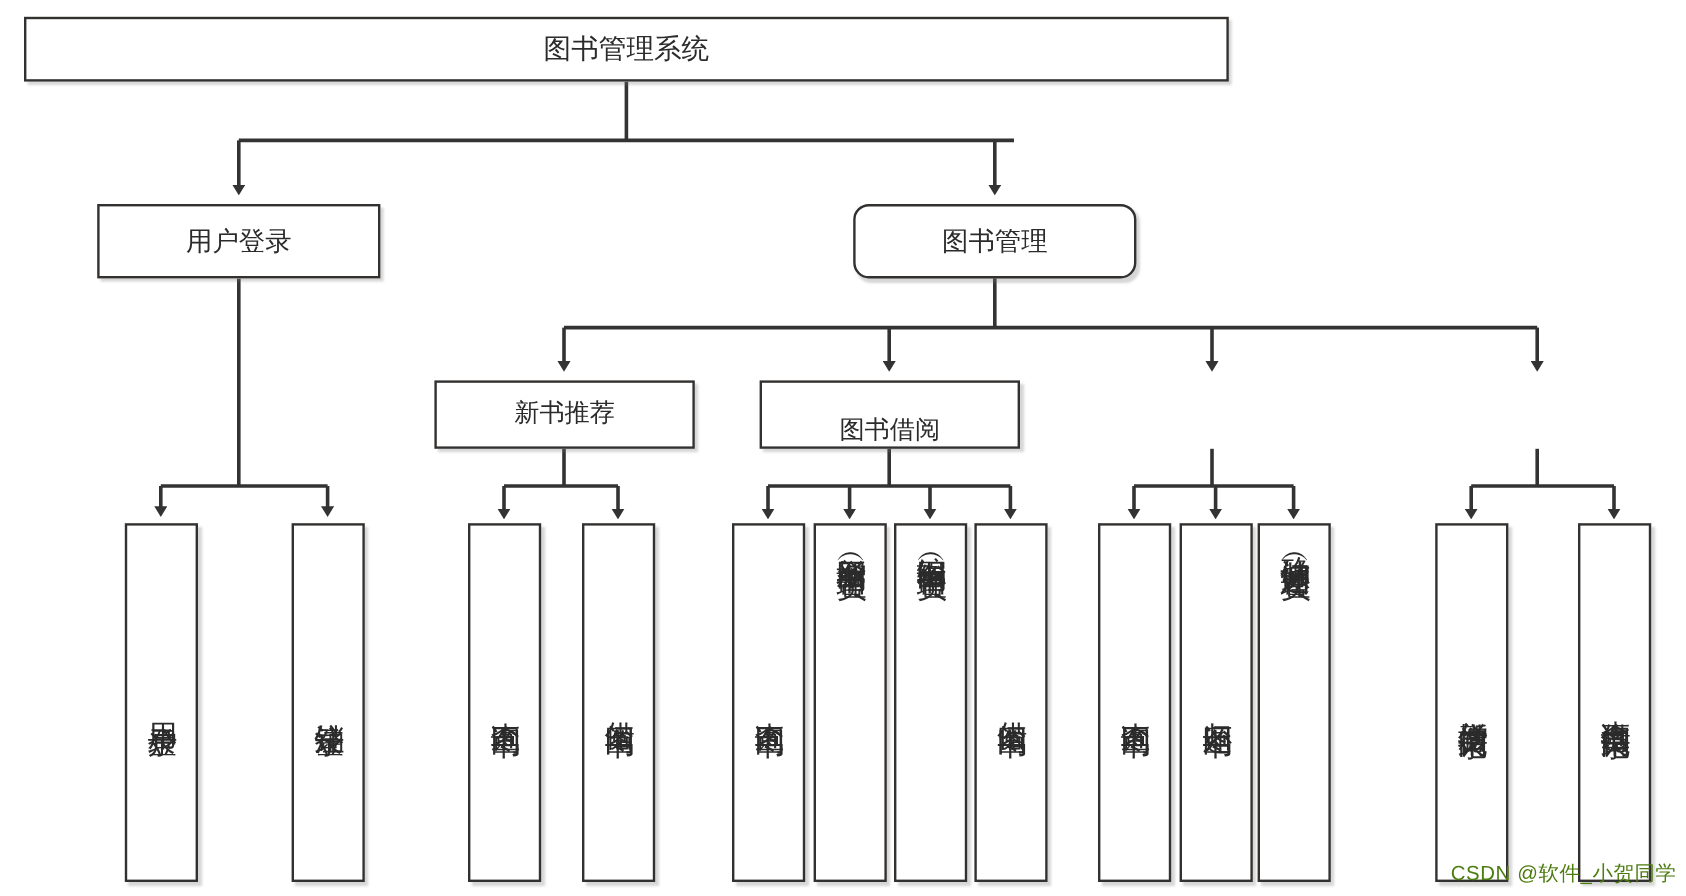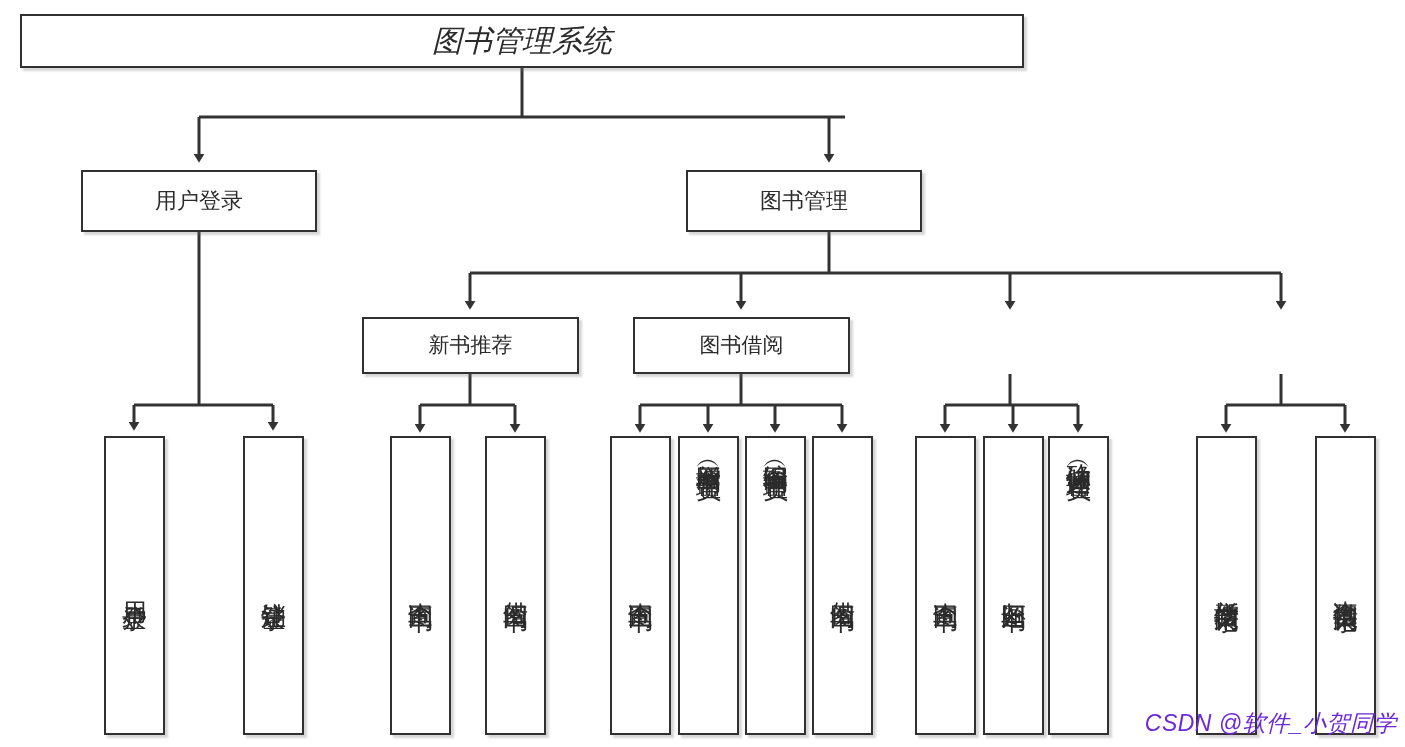--- a/index.html
+++ b/index.html
@@ -46,22 +46,21 @@
     white-space: nowrap;
   }
   
   .node.root {
     left: 20px;
     top: 14px;
     width: 1004px;
     height: 54px;
   }
   .node.root .node-label {
-    font-size: 30px;
-    font-style: italic;
+    font-size: 23px;
   }
   
   .node.tier1 {
     top: 170px;
     height: 62px;
     width: 236px;
   }
   .node.tier1 .node-label {
     font-size: 22px;
   }
@@ -94,26 +93,25 @@
     align-items: flex-start;
   }
   .node.leaf.short-text {
     align-items: center;
     padding-top: 0;
   }
   .watermark {
     position: absolute;
     right: 8px;
     bottom: 8px;
-    font-size: 23px;
-    color: #6d28d9;
+    font-size: 17px;
+    color: #4d7c0f;
     letter-spacing: 0.5px;
     z-index: 3;
     white-space: nowrap;
-    font-style: italic;
   }
 </style>
 </head>
 <body>
 
 <div id="diagram-canvas">
 
   <svg id="connector-layer" viewBox="0 0 1405 747" width="1405" height="747" aria-hidden="true">
     <defs>
       <marker id="arrowhead" markerWidth="9" markerHeight="11" refX="2.2" refY="5.5" orient="auto" markerUnits="userSpaceOnUse">
@@ -164,28 +162,28 @@
     </g>
   </svg>
 
   <div class="node root">
     <span class="node-label">图书管理系统</span>
   </div>
 
   <div class="node tier1" style="left:81px;">
     <span class="node-label">用户登录</span>
   </div>
-  <div class="node tier1" style="left:686px;">
+  <div class="node tier1" style="left:711px;border-radius:13px;">
     <span class="node-label">图书管理</span>
   </div>
 
   <div class="node tier2" style="left:362px;">
     <span class="node-label">新书推荐</span>
   </div>
-  <div class="node tier2" style="left:633px;">
+  <div class="node tier2" style="left:633px;align-items:flex-end;">
     <span class="node-label">图书借阅</span>
   </div>
 
   <div class="node leaf short-text" style="left:104px;">
     <span class="node-label">用户登录</span>
   </div>
   <div class="node leaf short-text" style="left:243px;">
     <span class="node-label">注销登录</span>
   </div>
 

